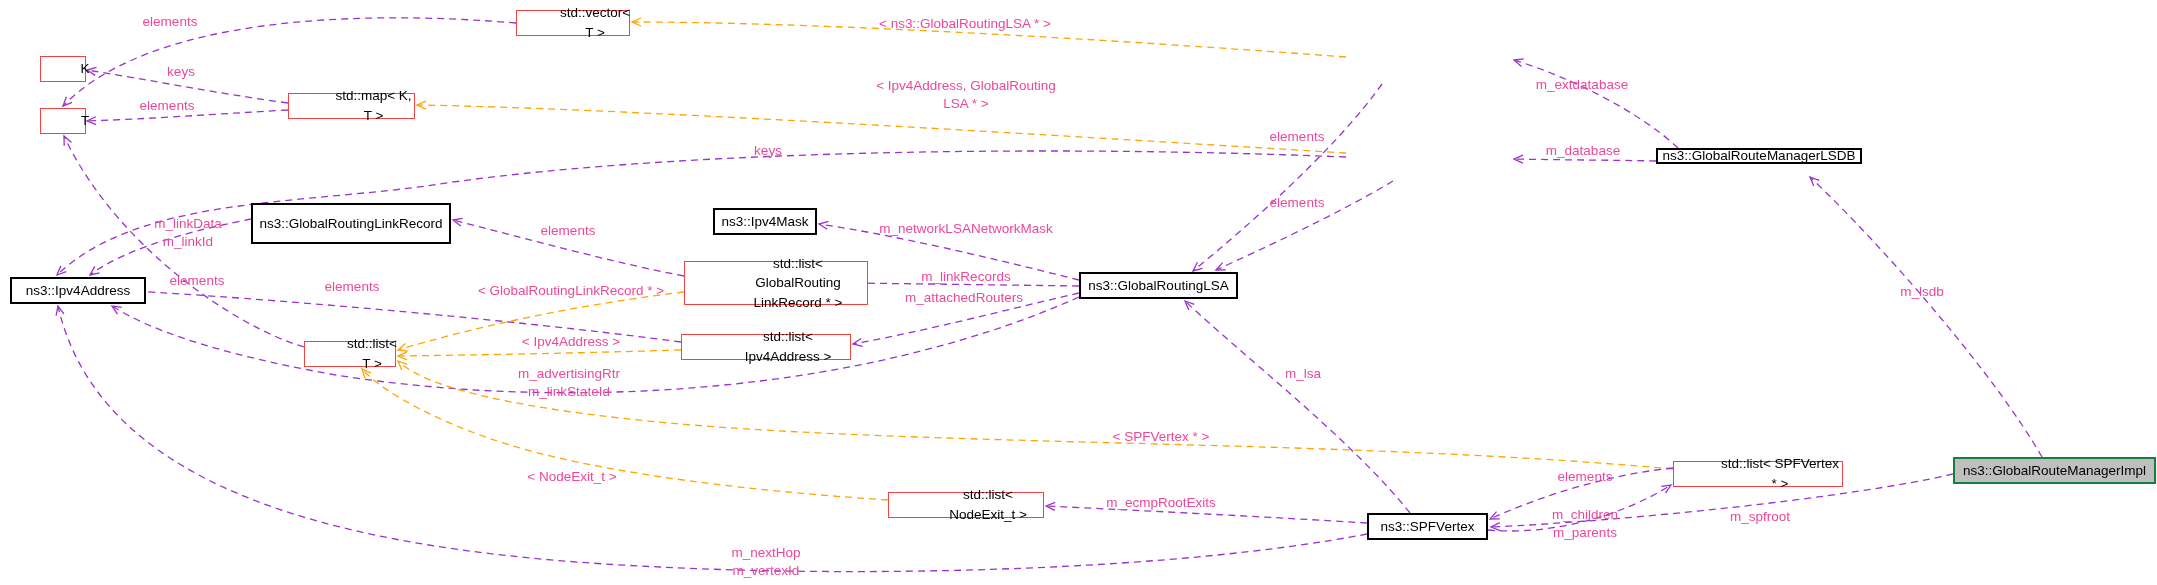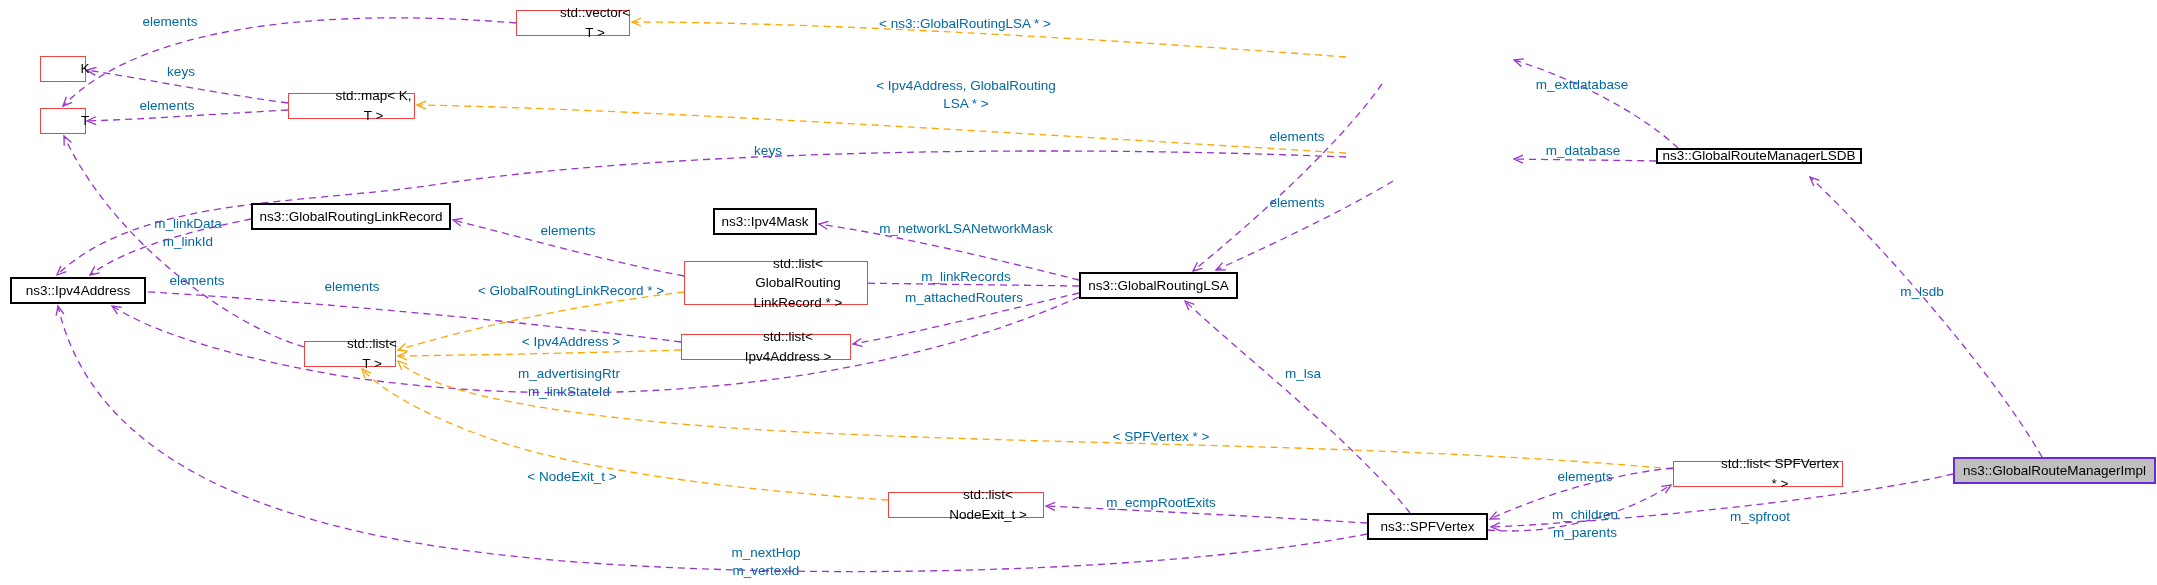--- a/index.html
+++ b/index.html
@@ -9,24 +9,24 @@
     font-family:"Liberation Sans", sans-serif; overflow:hidden;
   }
   svg.edges { position:absolute; left:0; top:0; }
   .node {
     position:absolute; display:flex; align-items:center; justify-content:center;
     text-align:center; font-size:13.5px; color:#000; background:#ffffff;
     white-space:pre-line; line-height:1.45;
   }
   .node.std   { border:1px solid #ef4444;padding-left:44px; }
   .node.ns3   { border:2px solid #000000; }
-  .node.target{ border:2px solid #6d28d9; background:#bfbfbf; }
+  .node.target{ border:2px solid #15803d; background:#bfbfbf; }
   .elabel {
     position:absolute; transform:translate(-50%,-50%);
-    font-size:13.5px; color:#0369a1; text-align:center; white-space:pre-line; line-height:1.3;
+    font-size:13.5px; color:#ec4899; text-align:center; white-space:pre-line; line-height:1.3;
   }
   path.pe { stroke:#9a32cd; fill:none; stroke-width:1.3; stroke-dasharray:7 5; }
   path.oe { stroke:#ffa500; fill:none; stroke-width:1.3; stroke-dasharray:7 5; }
 </style>
 </head>
 <body>
 
 <div class="canvas">
 
   <svg class="edges" width="2157" height="585" viewBox="0 0 2157 585">
@@ -68,21 +68,21 @@
     <path class="pe" marker-end="url(#ap)" d="M1367,523 C1270,517 1150,511 1046,506"></path>
     <path class="pe" marker-end="url(#ap)" d="M1953,474 C1850,498 1625,521 1491,527"></path>
     <path class="pe" marker-end="url(#ap)" d="M1367,534 C1180,570 880,578 660,567 C400,555 105,512 58,306"></path>
   </svg>
 
   <div class="node std" style="left:516px;top:10px;width:114px;height:26px">std::vector&lt; T &gt;</div>
   <div class="node std" style="left:40px;top:56px;width:45px;height:26px">K</div>
   <div class="node std" style="left:40px;top:108px;width:45px;height:26px">T</div>
   <div class="node std" style="left:288px;top:93px;width:127px;height:26px">std::map&lt; K, T &gt;</div>
   <div class="node ns3" style="left:1656px;top:148px;width:206px;height:16px">ns3::GlobalRouteManagerLSDB</div>
-  <div class="node ns3" style="left:251px;top:203px;width:200px;height:27px">ns3::GlobalRoutingLinkRecord</div>
+  <div class="node ns3" style="left:251px;top:203px;width:200px;height:41px">ns3::GlobalRoutingLinkRecord</div>
   <div class="node ns3" style="left:713px;top:208px;width:104px;height:27px">ns3::Ipv4Mask</div>
   <div class="node ns3" style="left:10px;top:277px;width:136px;height:27px">ns3::Ipv4Address</div>
   <div class="node std" style="left:684px;top:261px;width:184px;height:44px">std::list&lt; GlobalRouting
 LinkRecord * &gt;</div>
   <div class="node ns3" style="left:1079px;top:272px;width:159px;height:27px">ns3::GlobalRoutingLSA</div>
   <div class="node std" style="left:304px;top:341px;width:92px;height:26px">std::list&lt; T &gt;</div>
   <div class="node std" style="left:681px;top:334px;width:170px;height:26px">std::list&lt; Ipv4Address &gt;</div>
   <div class="node std" style="left:1673px;top:461px;width:170px;height:26px">std::list&lt; SPFVertex * &gt;</div>
   <div class="node target" style="left:1953px;top:457px;width:203px;height:27px">ns3::GlobalRouteManagerImpl</div>
   <div class="node std" style="left:888px;top:492px;width:156px;height:26px">std::list&lt; NodeExit_t &gt;</div>

